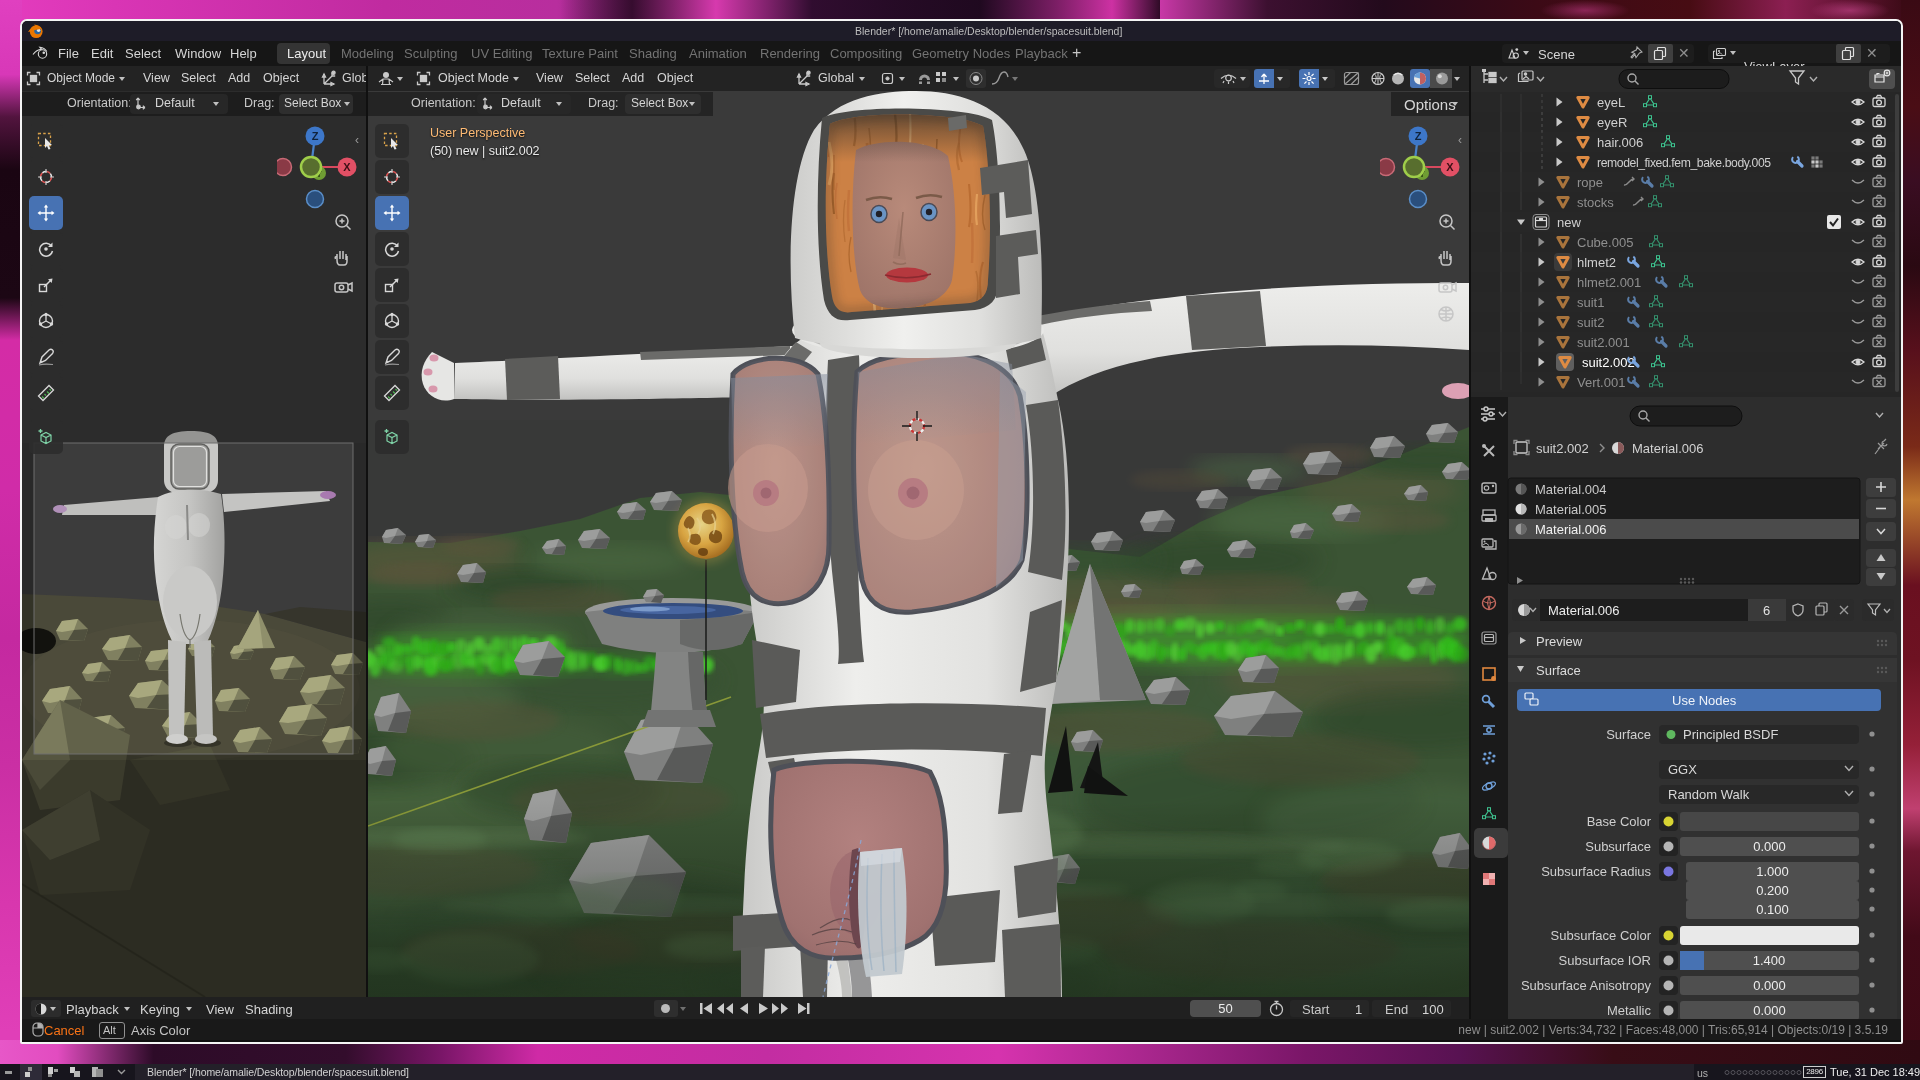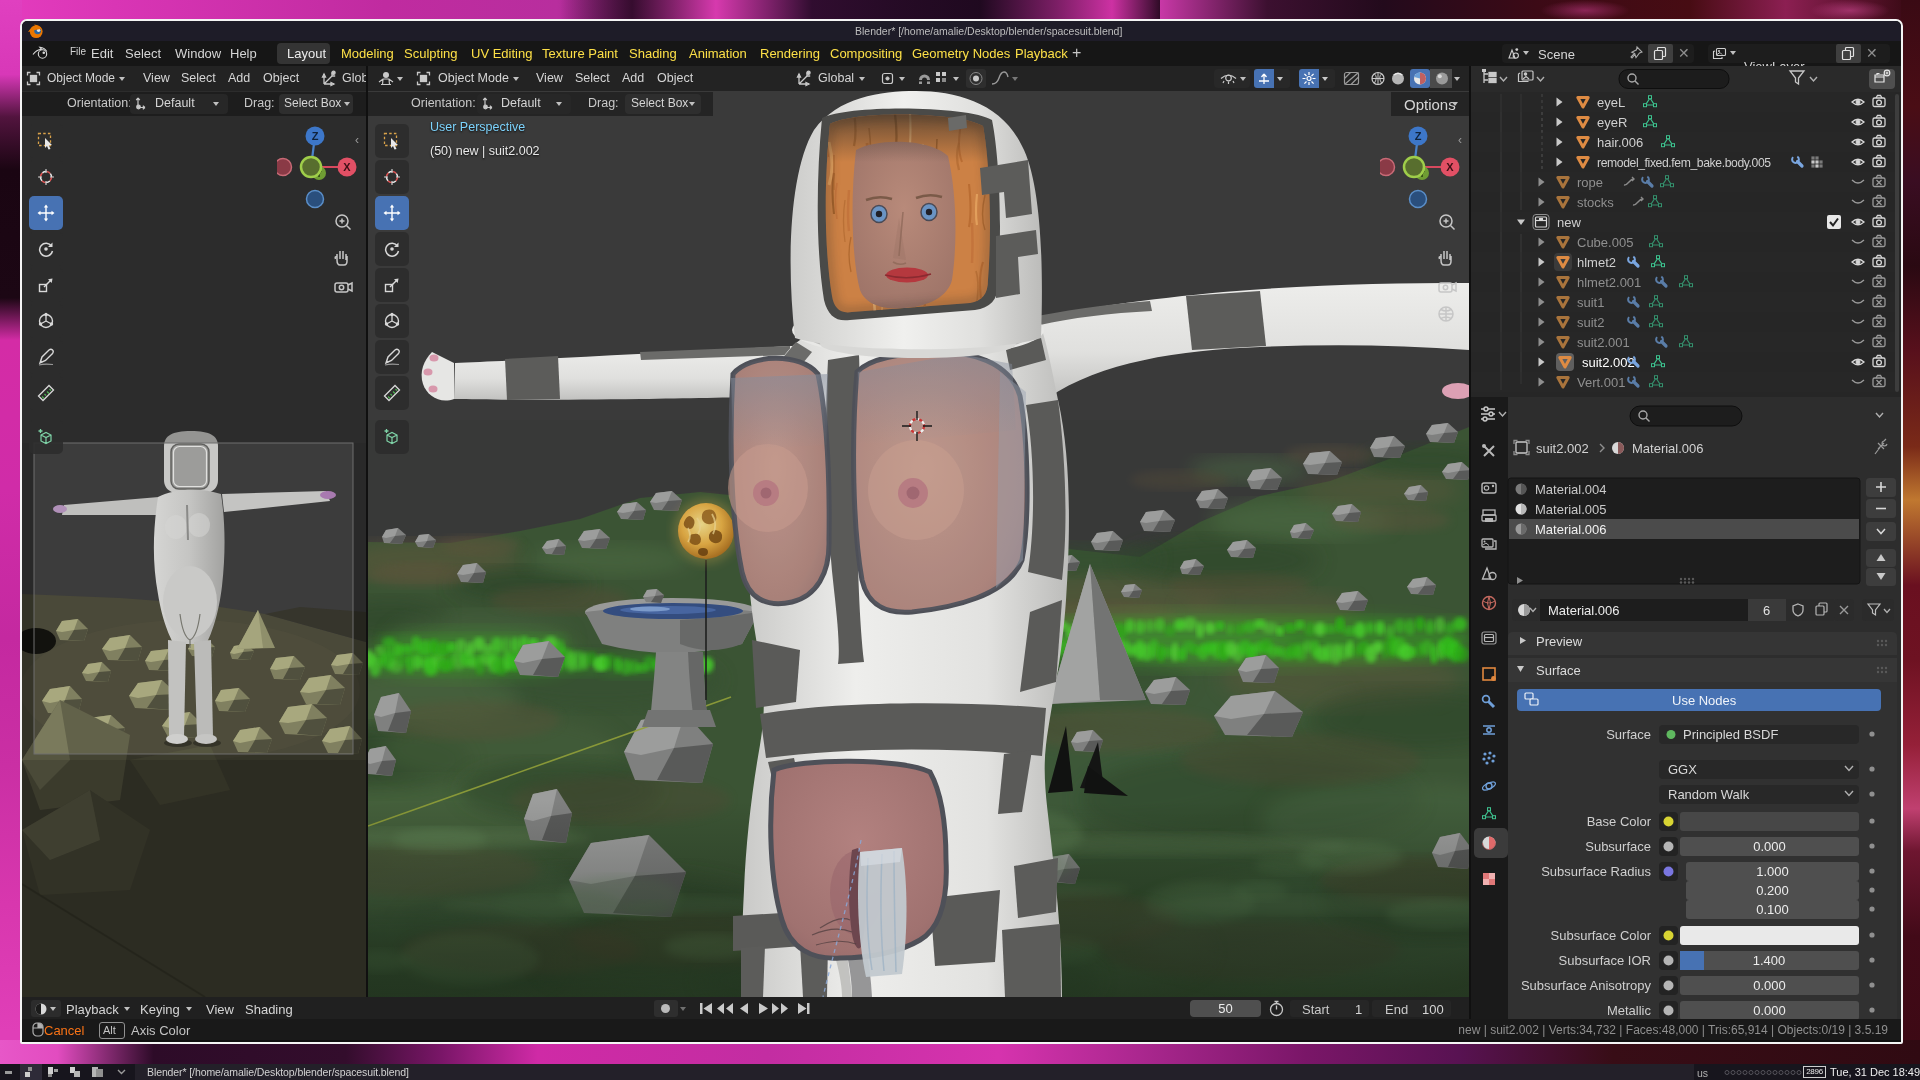--- a/index.html
+++ b/index.html
@@ -1,18 +1,18 @@
 <!DOCTYPE html>
 <html><head><meta charset="utf-8">
 <style>
 html,body{margin:0;padding:0;width:1920px;height:1080px;overflow:hidden;background:#111}
 body{position:relative;font-family:"Liberation Sans",sans-serif;-webkit-font-smoothing:antialiased}
 .ab{position:absolute}
 .t{font-size:13px;color:#d5d5d5;white-space:nowrap}
-.dim{color:#fde047}
+.dim{color:#737373}
 .chev{width:0;height:0;border-left:3.5px solid transparent;border-right:3.5px solid transparent;border-top:4.5px solid #c0c0c0;display:inline-block}
 .sld{background:#4f4f4f;border-radius:4px;text-align:center;color:#ececec;font-size:13px}
 </style></head>
 <body>
 
 <div class="ab" id="desk-top" style="left:0;top:0;width:1920px;height:21px;background:linear-gradient(90deg,#e43cbe 0,#d935b5 6%,#c02ba0 20%,#b82e9e 29%,#6d1f62 35%,#97288a 40%,#451f47 47%,#2e1632 55%,#d33bb0 60%,#3c1030 66%,#230a1c 72%,#3c0a16 80%,#470c13 88%,#8c1f52 93%,#32080f 100%)"></div>
 <div class="ab" id="desk-left" style="left:0;top:0;width:22px;height:1064px;background:linear-gradient(180deg,#e040c0 0,#d838b8 7%,#52143e 11%,#1a0512 16%,#1c0714 28%,#d42ca6 32%,#d02ca8 46%,#c429a0 60%,#ca2fa4 72%,#d837ae 85%,#e03fb8 97%)"></div>
 <div class="ab" id="desk-right" style="left:1901px;top:0;width:19px;height:1064px;background:linear-gradient(180deg,#3a0a14 0,#4a0d15 10%,#3a0d22 17%,#2a0912 25%,#58101c 33%,#7a2a18 42%,#c07830 47%,#6a1020 55%,#6e1222 62%,#952038 70%,#c04070 76%,#6e1630 80%,#420a18 88%,#3c0914 100%)"></div>
 <div class="ab" id="desk-bot" style="left:0;top:1040px;width:1920px;height:24px;background:linear-gradient(90deg,#e757c8 0,#e24cc0 3%,#2d0b28 8%,#330d2c 18%,#7a1668 23%,#cf2aa6 28%,#c32da2 40%,#d633ae 52%,#a7268c 60%,#7a1668 68%,#581252 76%,#380d16 84%,#300a12 100%)"></div>
 <div class="ab" style="left:560px;top:0;width:600px;height:21px;background:linear-gradient(90deg,rgba(40,8,34,0) 0,rgba(40,8,34,0.85) 12%,rgba(224,60,180,0.9) 26%,rgba(40,10,40,0.9) 42%,rgba(30,8,30,0.95) 70%,rgba(216,50,170,0.85) 92%,rgba(30,6,24,0.9) 100%)"></div>
@@ -31,21 +31,21 @@
 <div class="ab" style="left:855px;top:25px;font-size:10.5px;color:#bdbdbd;white-space:nowrap">Blender* [/home/amalie/Desktop/blender/spacesuit.blend]</div>
 
 <div class="ab" style="left:22px;top:41px;width:1879px;height:25px;background:#161616"></div>
 <svg class="ab" style="left:32px;top:45px" width="18" height="16" viewBox="0 0 18 16">
     <g stroke="#d8d8d8" fill="none" stroke-width="1.1">
       <circle cx="10.5" cy="9" r="4.2"></circle>
       <circle cx="11.8" cy="7.8" r="1.3" fill="#d8d8d8" stroke="none"></circle>
       <path d="M1,9.5 Q4.5,4.8 9.5,4.3 L7.8,2.2 Q13,2.8 14.8,6.6"></path>
     </g>
   </svg>
-<div class="ab t" style="left:70px;top:46px;font-size:10px">File</div>
+<div class="ab t" style="left:58px;top:46px;font-size:13px">File</div>
 <div class="ab t" style="left:91px;top:46px;font-size:13px">Edit</div>
 <div class="ab t" style="left:125px;top:46px;font-size:13px">Select</div>
 <div class="ab t" style="left:175px;top:46px;font-size:13px">Window</div>
 <div class="ab t" style="left:230px;top:46px;font-size:13px">Help</div>
 <div class="ab" style="left:277px;top:43px;width:53px;height:21px;background:#343434;border-radius:4px"></div>
 <div class="ab t" style="left:287px;top:46px;font-size:13px;color:#ececec">Layout</div>
 <div class="ab t dim" style="left:341px;top:46px;font-size:13px">Modeling</div>
 <div class="ab t dim" style="left:404px;top:46px;font-size:13px">Sculpting</div>
 <div class="ab t dim" style="left:471px;top:46px;font-size:13px">UV Editing</div>
 <div class="ab t dim" style="left:542px;top:46px;font-size:13px">Texture Paint</div>
@@ -1717,21 +1717,21 @@
 <path d="M6,50 v-6 M9,49 v-8 M12,49 v-8 M15,50 v-6 M6,50 q0,5 3,5 h4 q3,0 3,-4 l0,-5 M6,47 q-2.5,-1 -1.5,2"></path>
 <rect x="4" y="73" width="13" height="9" rx="2"></rect>
       <circle cx="10.5" cy="77.5" r="2.2"></circle>
       <path d="M17,75 l4,-2 v8 l-4,-2"></path>
 <circle cx="11" cy="104" r="7"></circle>
       <path d="M4,104 h14 M11,97 v14 M6,99.5 q5,3 10,0 M6,108.5 q5,-3 10,0"></path>
 </g>
   </svg>
 <div class="ab t" style="left:355px;top:133px;color:#9a9a9a;font-size:12px">‹</div>
 <div class="ab t" style="left:1458px;top:133px;color:#9a9a9a;font-size:12px">‹</div>
-<div class="ab" style="left:430px;top:120px;font-size:12.5px;color:#7dd3fc;text-shadow:0 1px 2px rgba(0,0,0,0.8)">User Perspective</div>
+<div class="ab" style="left:430px;top:126px;font-size:12.5px;color:#fdba74;text-shadow:0 1px 2px rgba(0,0,0,0.8)">User Perspective</div>
 <div class="ab" style="left:430px;top:144px;font-size:12.5px;color:#e9e9e9;text-shadow:0 1px 2px rgba(0,0,0,0.8)">(50) new | suit2.002</div>
 
 <div class="ab" style="left:22px;top:997px;width:1447px;height:22px;background:#202020"></div>
 <div class="ab" style="left:31px;top:1000px;width:30px;height:17px;background:#2c2c2c;border-radius:3px"></div>
 <svg class="ab" style="left:34px;top:1002px" width="14" height="14" viewBox="0 0 14 14">
     <circle cx="7" cy="7" r="5.5" fill="#d9d9d9"></circle>
     <path d="M7,1.5 A5.5,5.5 0 0 0 7,12.5 Z" fill="#1a1a1a"></path>
   </svg>
 <div class="ab chev" style="left:50px;top:1007px"></div>
 <div class="ab t" style="left:66px;top:1002px">Playback</div>

